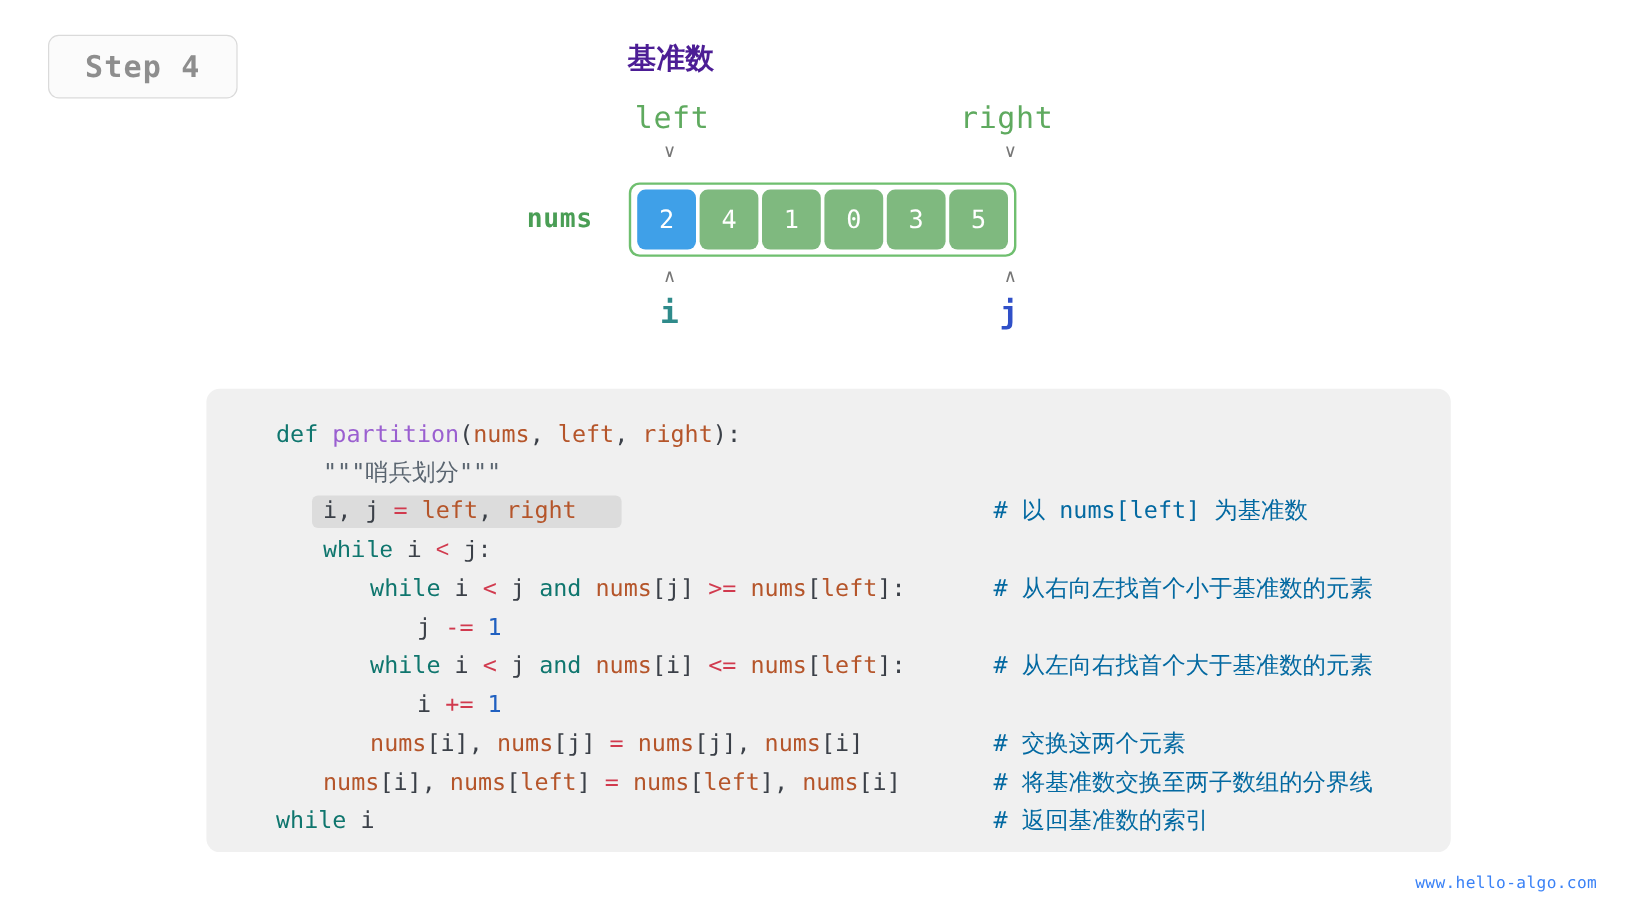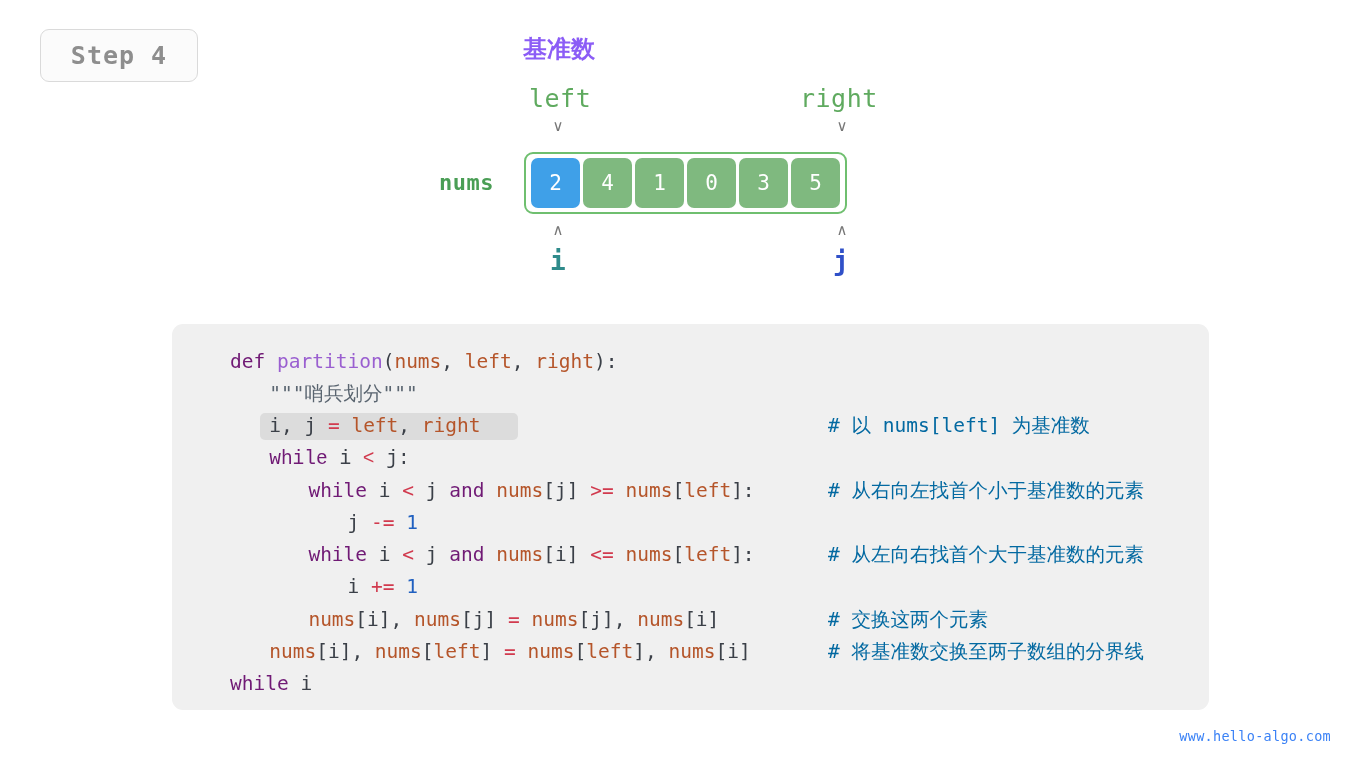--- a/index.html
+++ b/index.html
@@ -45,21 +45,21 @@
     top: 0;
     width: 1367px;
     height: 300px;
   }
   .pivot-title {
     position: absolute;
     left: 523px;
     top: 33px;
     font-size: 24px;
     font-weight: bold;
-    color: #8b5cf6;
+    color: #4c1d95;
     font-family: "DejaVu Sans", sans-serif;
   }
   .bound-label {
     position: absolute;
     top: 84px;
     font-family: "DejaVu Sans Mono", monospace;
     font-size: 25px;
     color: #5faa5f;
     letter-spacing: 0.5px;
   }
@@ -171,21 +171,21 @@
     left: 88px;
     top: 3px;
     height: 27px;
     background: #dcdcdc;
     border-radius: 5px;
     z-index: 0;
   }
   .code-line .code-text, .code-line .comment { z-index: 1; }
 
   
-  .t-kw    { color: #701a75; }
+  .t-kw    { color: #0f766e; }
   .t-fn    { color: #9a5fd0; text-align: center; }
   .t-var   { color: #b5552a; }
   .t-op    { color: #d13a4e; }
   .t-num   { color: #2060c0; }
   .t-doc   { color: #5a6570; }
   .t-punct { color: #3b4048; }
 
   
   #watermark {
     position: absolute;
@@ -249,17 +249,17 @@
       <div class="code-line"><span class="code-text" style="left: 58px;"><span class="t-kw">def </span><span class="t-fn">partition</span><span class="t-punct">(</span><span class="t-var">nums</span><span class="t-punct">, </span><span class="t-var">left</span><span class="t-punct">, </span><span class="t-var">right</span><span class="t-punct">):</span></span></div>
       <div class="code-line"><span class="code-text" style="left: 97.2px;"><span class="t-doc">"""哨兵划分"""</span></span></div>
       <div class="code-line"><div class="hl" style="width: 258px;"></div><span class="code-text" style="left: 97.2px;"><span class="t-punct">i</span><span class="t-punct">, </span><span class="t-punct">j </span><span class="t-op">= </span><span class="t-var">left</span><span class="t-punct">, </span><span class="t-var">right</span></span><span class="comment"># 以 nums[left] 为基准数</span></div>
       <div class="code-line"><span class="code-text" style="left: 97.2px; font-family: Liberation Mono, monospace;"><span class="t-kw">while </span><span class="t-punct">i </span><span class="t-op">&lt; </span><span class="t-punct">j:</span></span></div>
       <div class="code-line"><span class="code-text" style="left: 136.4px;"><span class="t-kw">while </span><span class="t-punct">i </span><span class="t-op">&lt; </span><span class="t-punct">j </span><span class="t-kw">and </span><span class="t-var">nums</span><span class="t-punct">[j] </span><span class="t-op">&gt;= </span><span class="t-var">nums</span><span class="t-punct">[</span><span class="t-var">left</span><span class="t-punct">]:</span></span><span class="comment"># 从右向左找首个小于基准数的元素</span></div>
       <div class="code-line"><span class="code-text" style="left: 175.6px;"><span class="t-punct">j </span><span class="t-op">-= </span><span class="t-num">1</span></span></div>
       <div class="code-line"><span class="code-text" style="left: 136.4px;"><span class="t-kw">while </span><span class="t-punct">i </span><span class="t-op">&lt; </span><span class="t-punct">j </span><span class="t-kw">and </span><span class="t-var">nums</span><span class="t-punct">[i] </span><span class="t-op">&lt;= </span><span class="t-var">nums</span><span class="t-punct">[</span><span class="t-var">left</span><span class="t-punct">]:</span></span><span class="comment"># 从左向右找首个大于基准数的元素</span></div>
       <div class="code-line"><span class="code-text" style="left: 175.6px;"><span class="t-punct">i </span><span class="t-op">+= </span><span class="t-num">1</span></span></div>
       <div class="code-line"><span class="code-text" style="left: 136.4px;"><span class="t-var">nums</span><span class="t-punct">[i], </span><span class="t-var">nums</span><span class="t-punct">[j] </span><span class="t-op">= </span><span class="t-var">nums</span><span class="t-punct">[j], </span><span class="t-var">nums</span><span class="t-punct">[i]</span></span><span class="comment"># 交换这两个元素</span></div>
       <div class="code-line"><span class="code-text" style="left: 97.2px;"><span class="t-var">nums</span><span class="t-punct">[i], </span><span class="t-var">nums</span><span class="t-punct">[</span><span class="t-var">left</span><span class="t-punct">] </span><span class="t-op">= </span><span class="t-var">nums</span><span class="t-punct">[</span><span class="t-var">left</span><span class="t-punct">], </span><span class="t-var">nums</span><span class="t-punct">[i]</span></span><span class="comment"># 将基准数交换至两子数组的分界线</span></div>
-      <div class="code-line"><span class="code-text" style="left: 58px;"><span class="t-kw">while </span><span class="t-punct">i</span></span></div>
+      <div class="code-line"><span class="code-text" style="left: 58px;"><span class="t-kw">while </span><span class="t-punct">i</span></span><span class="comment"># 返回基准数的索引</span></div>
     </div>
 </div>
 
 <div id="watermark">www.hello-algo.com</div>
 
 </body></html>

